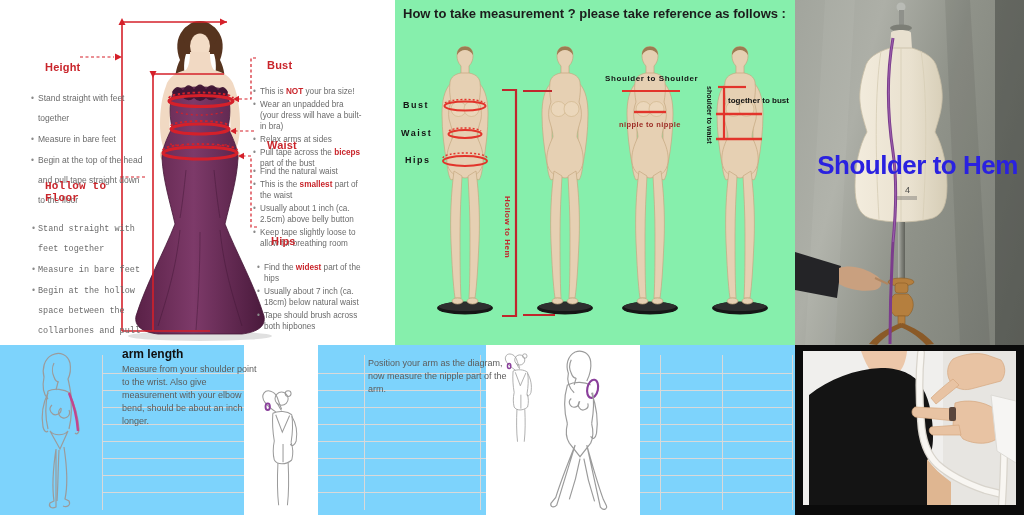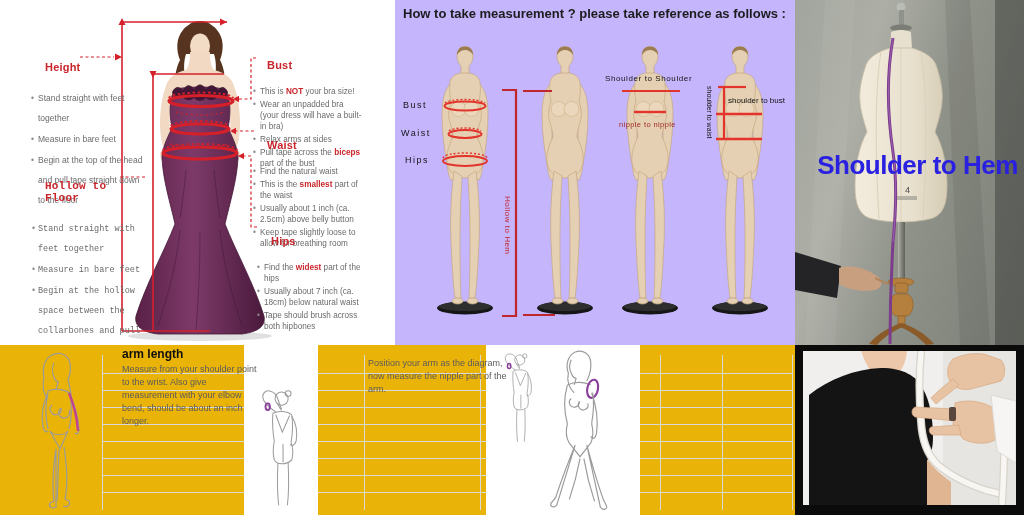--- a/index.html
+++ b/index.html
@@ -14,34 +14,34 @@
   .sec ul{margin:3px 0 0;padding:0;list-style:none;}
   .sec li{position:relative;padding-left:8px;color:#6b6b6b;}
   .sec li::before{content:"\2022";position:absolute;left:1px;top:0;color:#8a8a8a;}
   .leftcol li{font-size:8.5px;line-height:20px;margin-bottom:1px;}
   .rightcol li{font-size:8.2px;line-height:11px;margin-bottom:2px;}
   .leftcol{width:118px;}
   .rightcol{width:112px;}
   .em{color:#c9252b;font-weight:bold;}
 
   
-  .mpanel{left:395px;top:0;width:400px;height:345px;background:#c4b5fd;}
+  .mpanel{left:395px;top:0;width:400px;height:345px;background:#86efac;}
   .mtitle{position:absolute;left:8px;top:6px;width:390px;font-size:13px;font-weight:bold;color:#1c1c1c;}
-  .mlabel{position:absolute;font-weight:normal;color:#141414;white-space:nowrap;}
+  .mlabel{position:absolute;font-weight:bold;color:#141414;white-space:nowrap;}
   .lbl-girth{font-size:9px;letter-spacing:1.5px;}
   .vert{writing-mode:vertical-rl;}
 
   
   .photoTop{left:795px;top:0;width:229px;height:345px;
     background:linear-gradient(105deg,#a2a59d 0%,#adafa7 28%,#8f9289 55%,#7b7e76 100%);}
   .caption{position:absolute;left:0;right:0;top:150px;text-align:center;
     font-size:26px;font-weight:bold;letter-spacing:-.5px;color:#2a21e0;padding-left:16px;}
 
   
-  .strip{left:0;top:345px;width:795px;height:170px;background:#eab308;}
+  .strip{left:0;top:345px;width:795px;height:170px;background:#7dd3fc;}
   .grid{position:absolute;left:102px;top:12px;width:691px;height:150px;
     background:repeating-linear-gradient(to bottom,rgba(0,0,0,0) 0 16px,#d9d9d9 16px 17px);}
   .vl{position:absolute;top:10px;bottom:5px;width:1px;background:#d9d9d9;}
   .patch{position:absolute;top:0;bottom:0;background:#fff;}
   .bt{position:absolute;}
   .bt h4{margin:0;font-size:12px;font-weight:bold;color:#0f0f0f;}
   .bt p{margin:2px 0 0;font-size:9px;line-height:13px;color:#5c5c5c;}
 
   
   .photoBot{left:795px;top:345px;width:229px;height:170px;background:#0b0b0b;}
@@ -230,21 +230,21 @@
         <path d="M321,114 L367,114" stroke-width="2.4"></path>
         <path d="M321,139 L367,139" stroke-width="2.4"></path>
       </g>
     </svg>
     <div class="mlabel lbl-girth" style="left:8px;top:100px;">Bust</div>
     <div class="mlabel lbl-girth" style="left:6px;top:128px;">Waist</div>
     <div class="mlabel lbl-girth" style="left:10px;top:155px;">Hips</div>
     <div class="mlabel vert" style="left:108px;top:196px;font-size:8px;color:#c0272d;letter-spacing:.5px;">Hollow to Hem</div>
     <div class="mlabel" style="left:210px;top:74px;font-size:8px;letter-spacing:.6px;">Shoulder to Shoulder</div>
     <div class="mlabel" style="left:224px;top:120px;font-size:7.5px;color:#9c2b24;letter-spacing:.4px;">nipple to nipple</div>
-    <div class="mlabel" style="left:333px;top:96px;font-size:8px;">shoulder to bust</div>
+    <div class="mlabel" style="left:333px;top:96px;font-size:8px;">together to bust</div>
     <div class="mlabel vert" style="left:311px;top:86px;font-size:7px;">shoulder to waist</div>
   </div>
 
   <div class="abs photoTop">
     <svg width="229" height="345" viewBox="0 0 229 345" style="position:absolute;left:0;top:0;">
       <defs>
         <linearGradient id="formg" x1="0" y1="0" x2="1" y2="0">
           <stop offset="0" stop-color="#f3ecdd"></stop>
             <stop offset="0.6" stop-color="#e9e1cf"></stop>
             <stop offset="1" stop-color="#d6cdb6"></stop>

